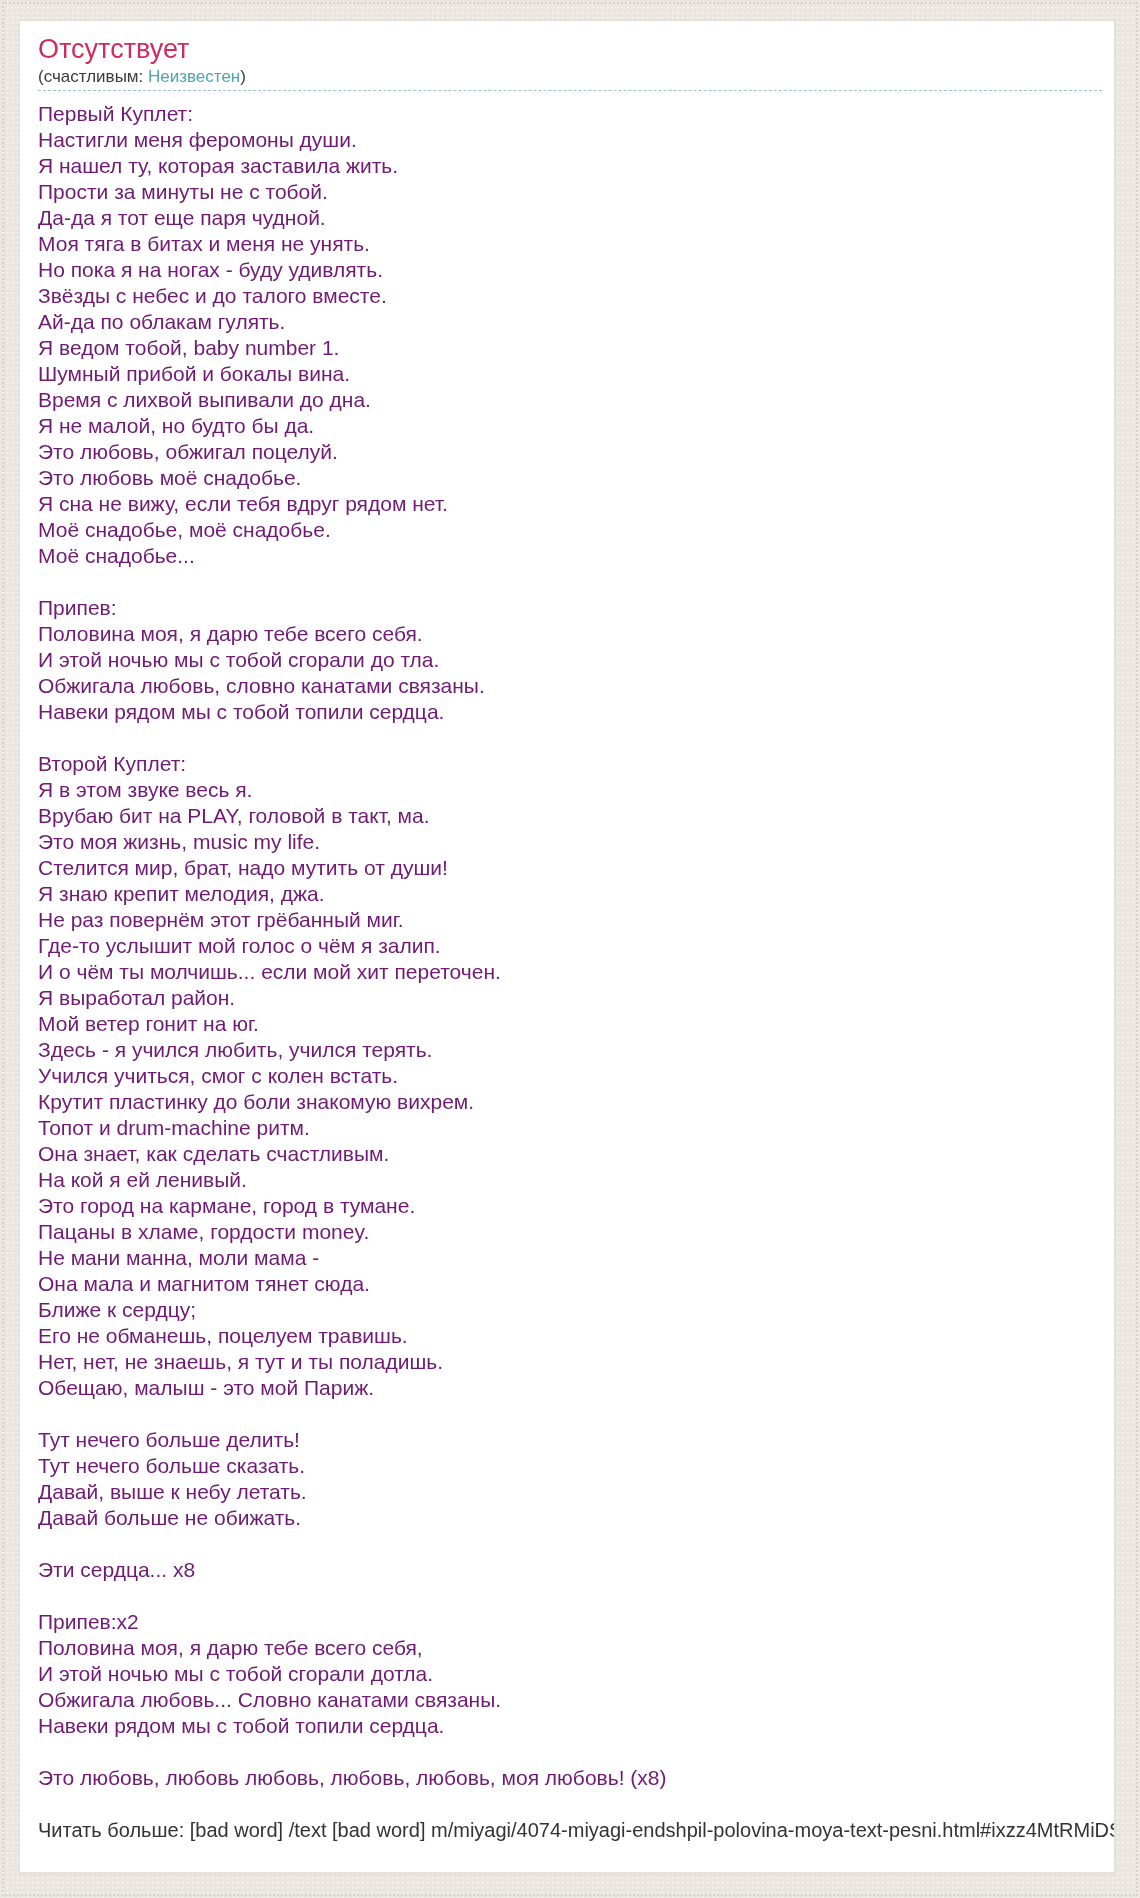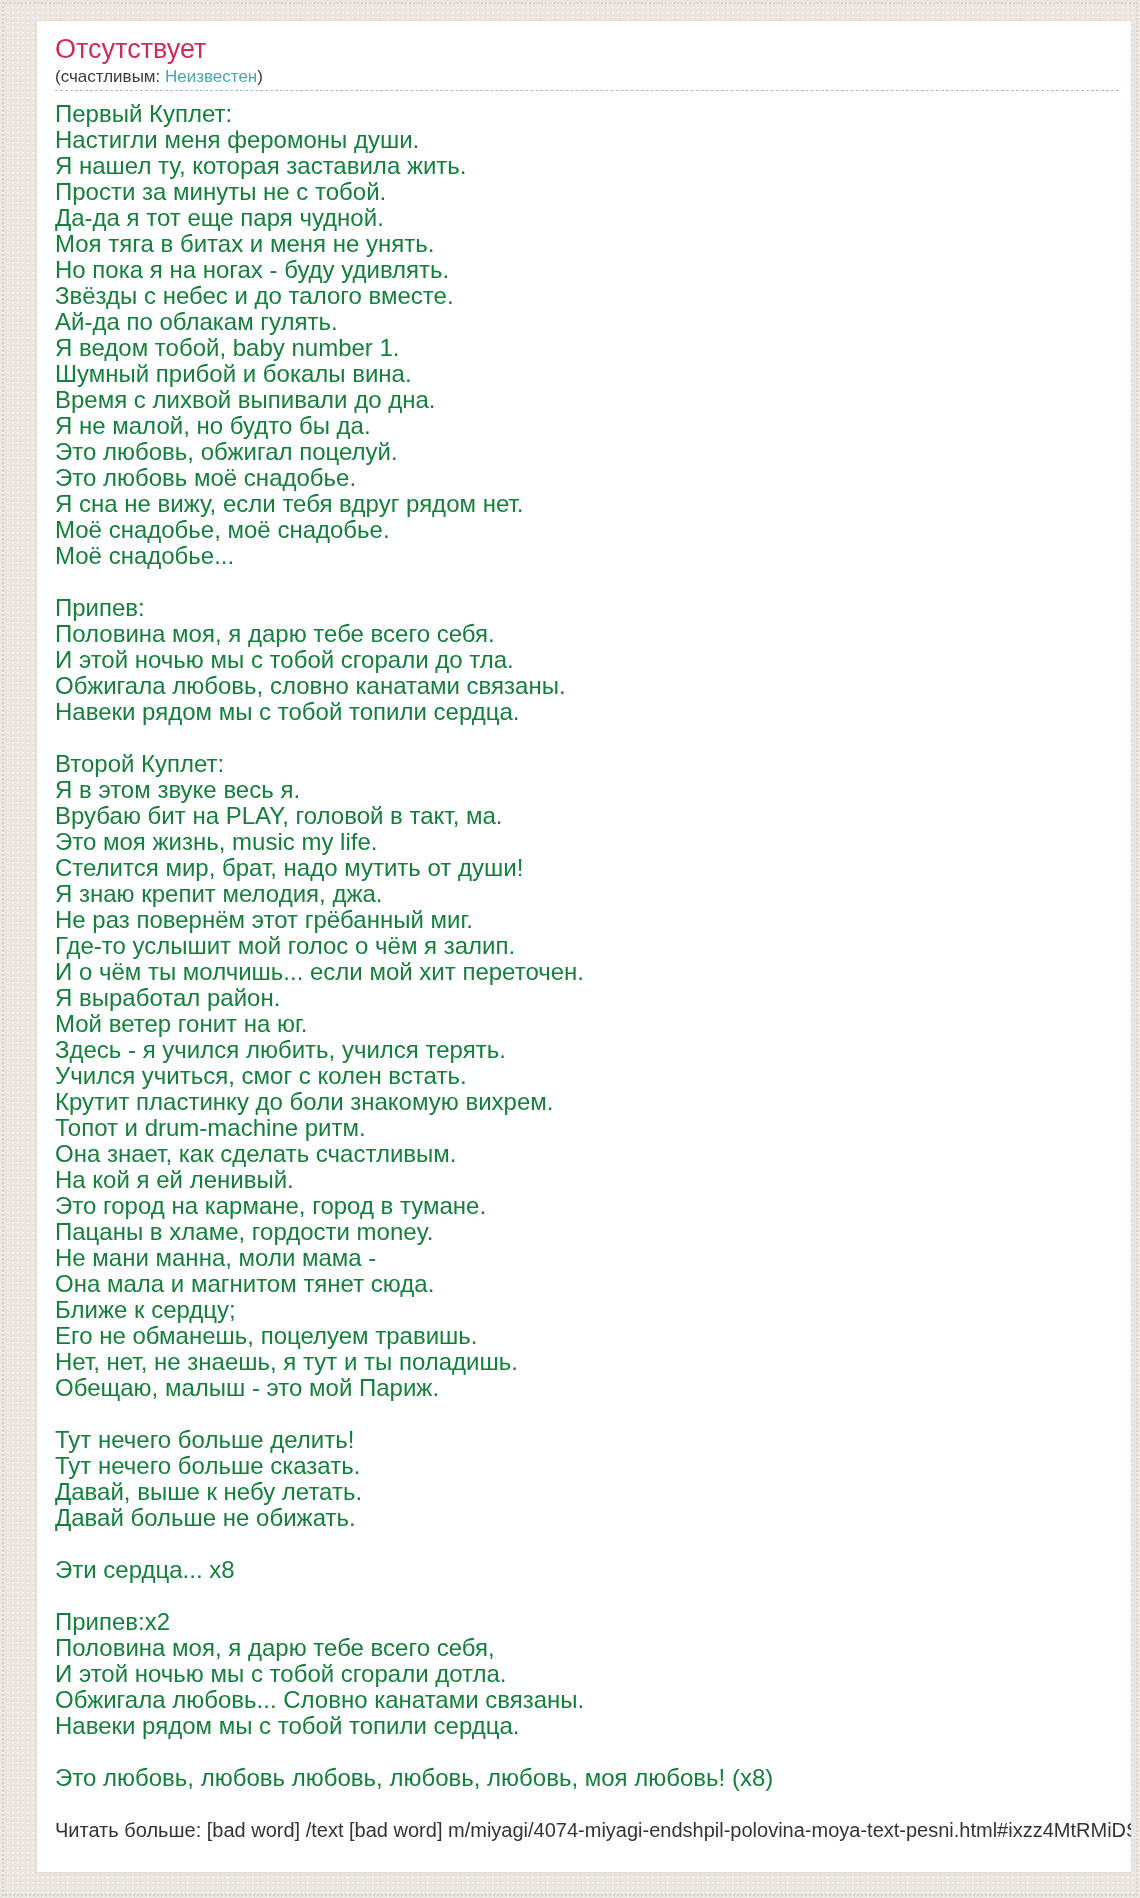--- a/index.html
+++ b/index.html
@@ -18,21 +18,21 @@
   }
   .frame {
     position: absolute;
     inset: 2px;
     border: 2px dotted #d8d3c8;
     pointer-events: none;
     z-index: 3;
   }
   .card {
     position: absolute;
-    left: 36px;
+    left: 19px;
     top: 20px;
     width: 1096px;
     height: 1853px;
     box-sizing: border-box;
     background: #ffffff;
     border: 1px solid #e3e0d8;
     box-shadow: 0 1px 3px rgba(0,0,0,0.05);
     padding: 12px 0 0 18px;
     overflow: hidden;
     z-index: 2;
@@ -55,23 +55,23 @@
     text-decoration: none;
     cursor: pointer;
   }
   .separator {
     height: 0;
     border-bottom: 1px dashed #a4c0ca;
     margin: 3px 12px 0 0;
   }
   .lyrics {
     margin-top: 10px;
-    font-size: 24px;
+    font-size: 21px;
     line-height: 26px;
-    color: #15803d;
+    color: #701a75;
     white-space: pre-line;
   }
   .read-more {
     margin-top: 26px;
     font-size: 20px;
     line-height: 26px;
     color: #333333;
     white-space: nowrap;
     overflow: hidden;
   }

